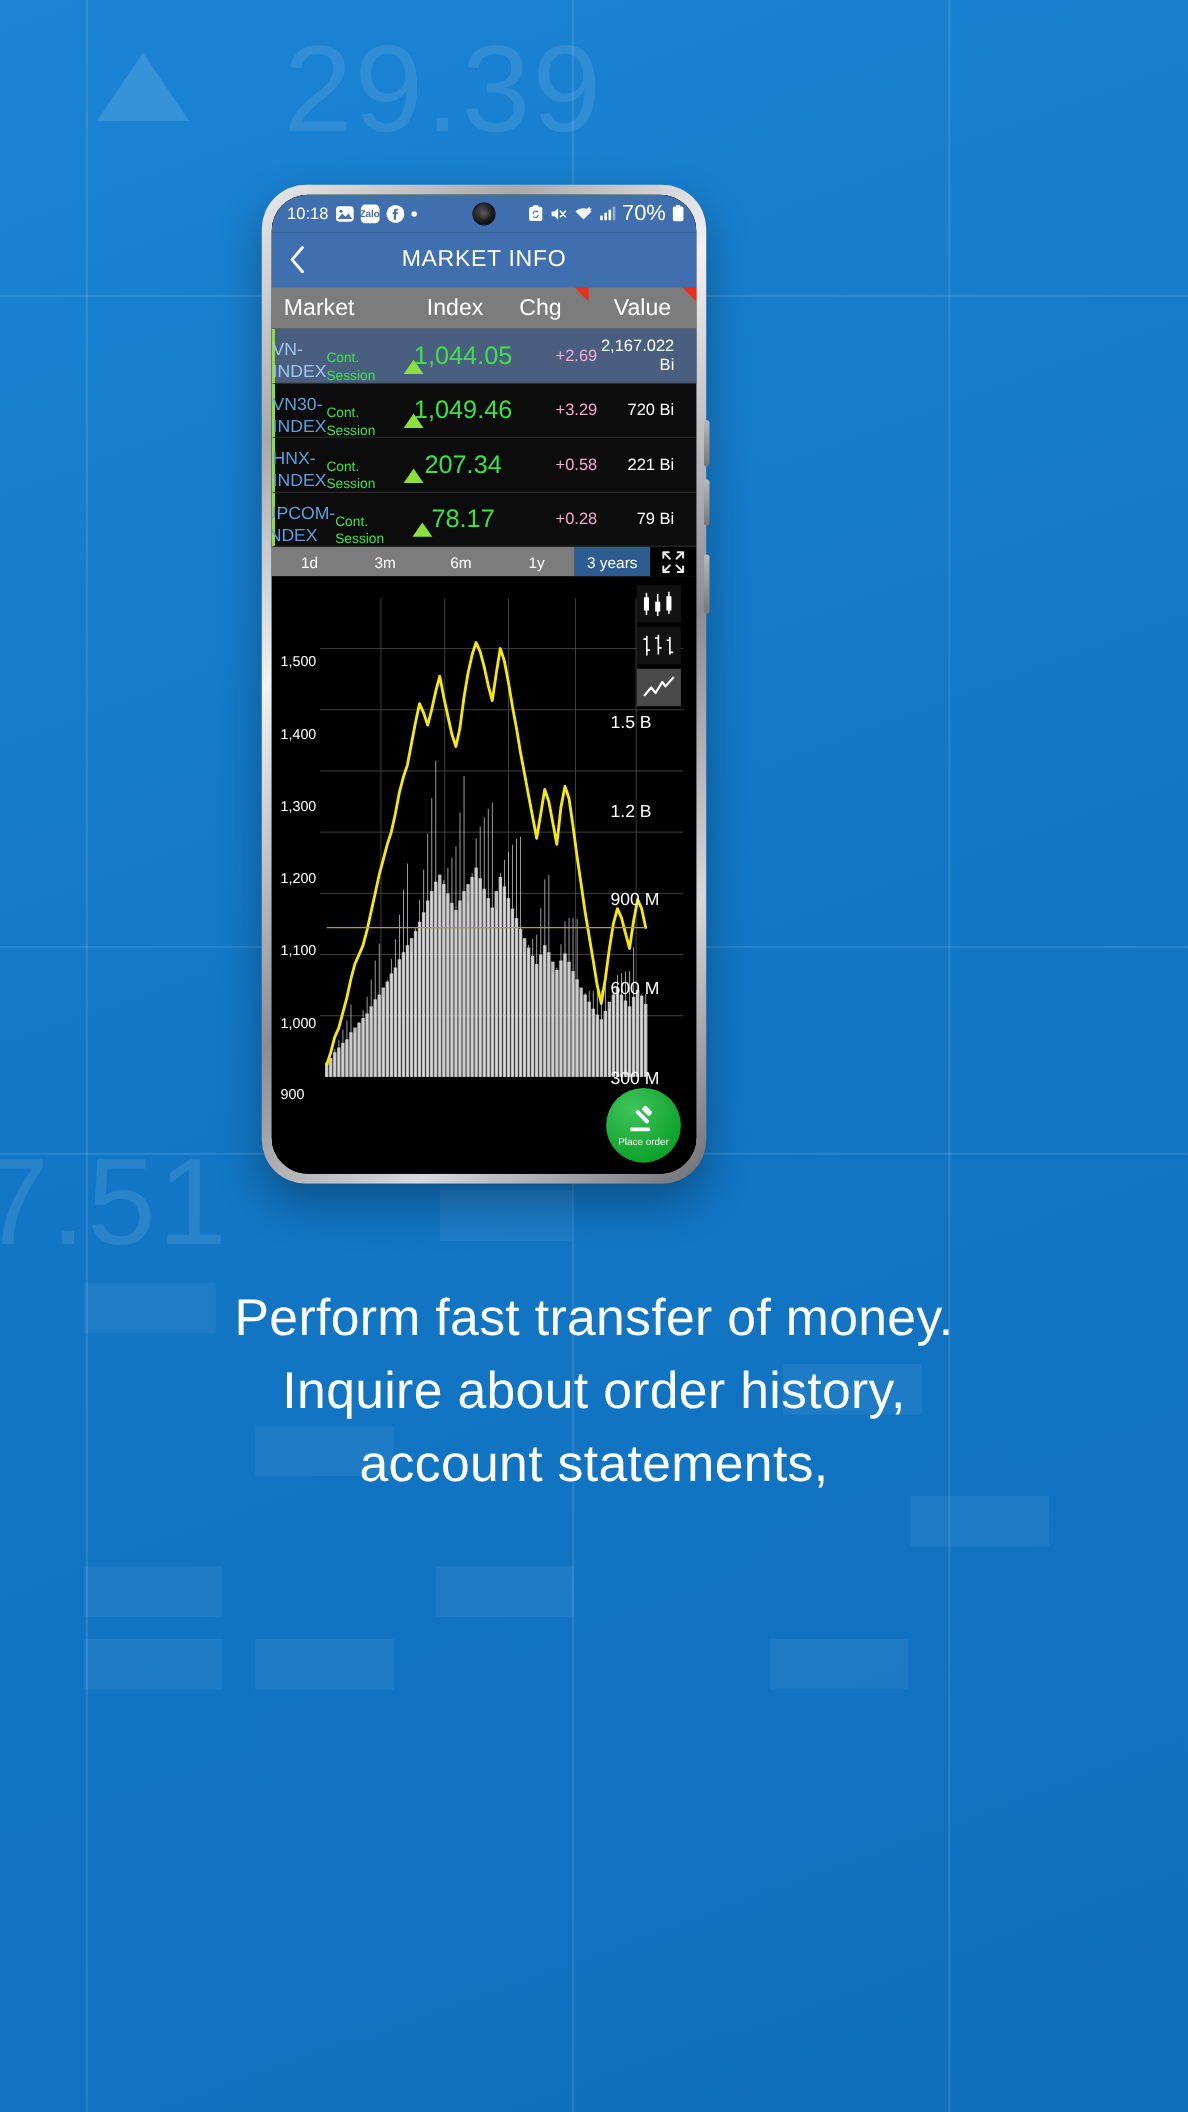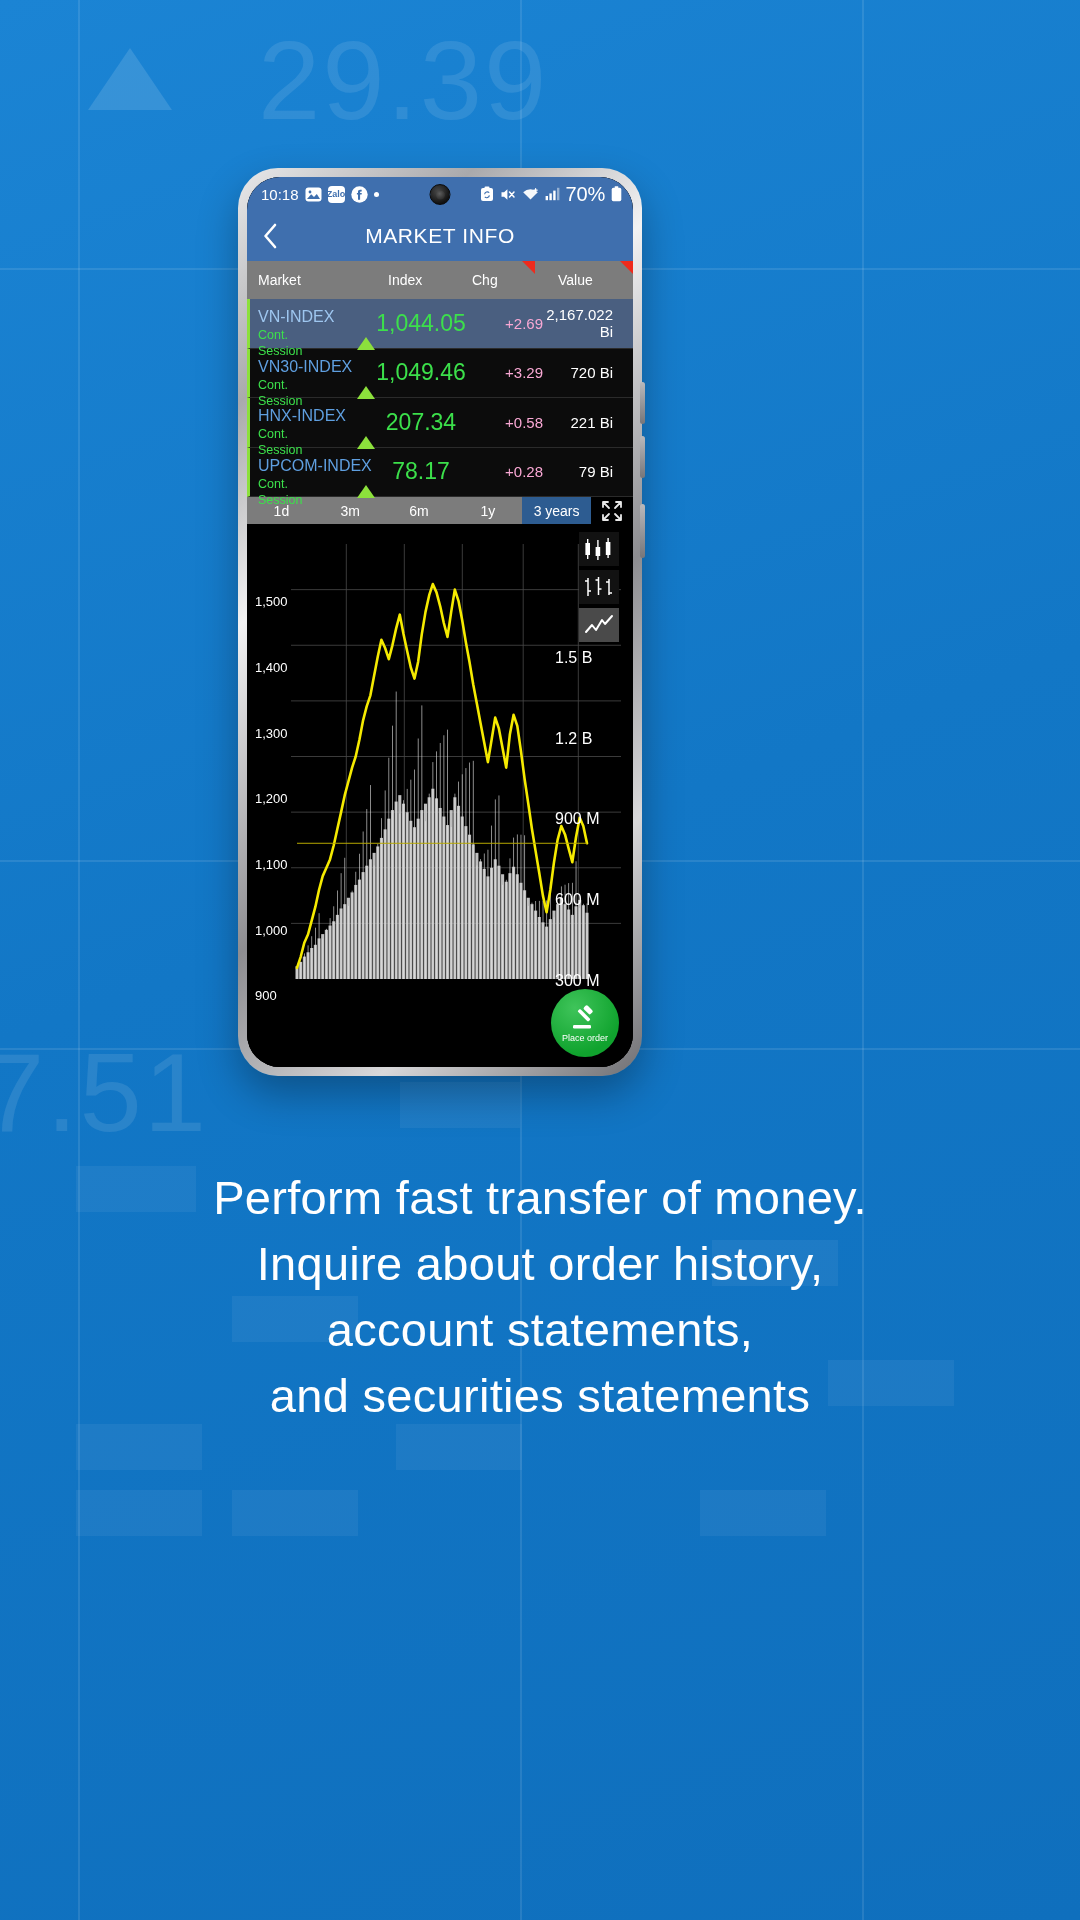--- a/index.html
+++ b/index.html
@@ -125,21 +125,21 @@
     text-align: center;
     color: #fff; font-size: 21px; letter-spacing: 0.6px;
     pointer-events: none;
   }
 
   
   #table-head {
     flex: 0 0 38px;
     background: #7c7c7c;
     display: flex; align-items: center;
-    color: #fff; font-size: 14px;
+    color: #fff; font-size: 21px;
     position: relative;
   }
   .col-market { width: 125px; padding-left: 11px; }
   .col-index  { width: 88px; text-align: right; }
   .col-chg    { width: 74px; text-align: right; }
   .col-value  { flex: 1; text-align: right; padding-right: 0; }
   #table-head .col-index { text-align: left; padding-left: 16px; }
   #table-head .col-chg   { text-align: left; padding-left: 12px; }
   #table-head .col-value { text-align: left; padding-left: 24px; }
   .sort-tri {
@@ -154,21 +154,21 @@
   .trow {
     height: 49.5px;
     display: flex; align-items: center;
     border-bottom: 1px solid #2b2b2b;
     position: relative;
     border-left: 3px solid #8ce03c;
   }
   .trow.sel { background: #4a5f80; }
   .trow .namecell {
     width: 125px; padding-left: 8px;
-    display: flex; flex-direction: column; justify-content: center;
+    display: flex; flex-direction: row; justify-content: center;
     height: 100%;
     margin-top: 20px;
   }
   .sym { color: #5f9fe0; font-size: 16px; line-height: 20px; }
   .trow.sel .sym { color: #9ec6ef; }
   .sess {
     color: #3ce04b; font-size: 12.5px; line-height: 16px;
     display: flex; align-items: center; gap: 26px;
   }
   .up-tri {
@@ -657,14 +657,13 @@
         </div>
 
     </div>
   </div>
 </div>
 
 <div id="caption">
   <div>Perform fast transfer of money.</div>
   <div>Inquire about order history,</div>
   <div>account statements,</div>
-  <div>and securities statements</div>
 </div>
 
 </body></html>

